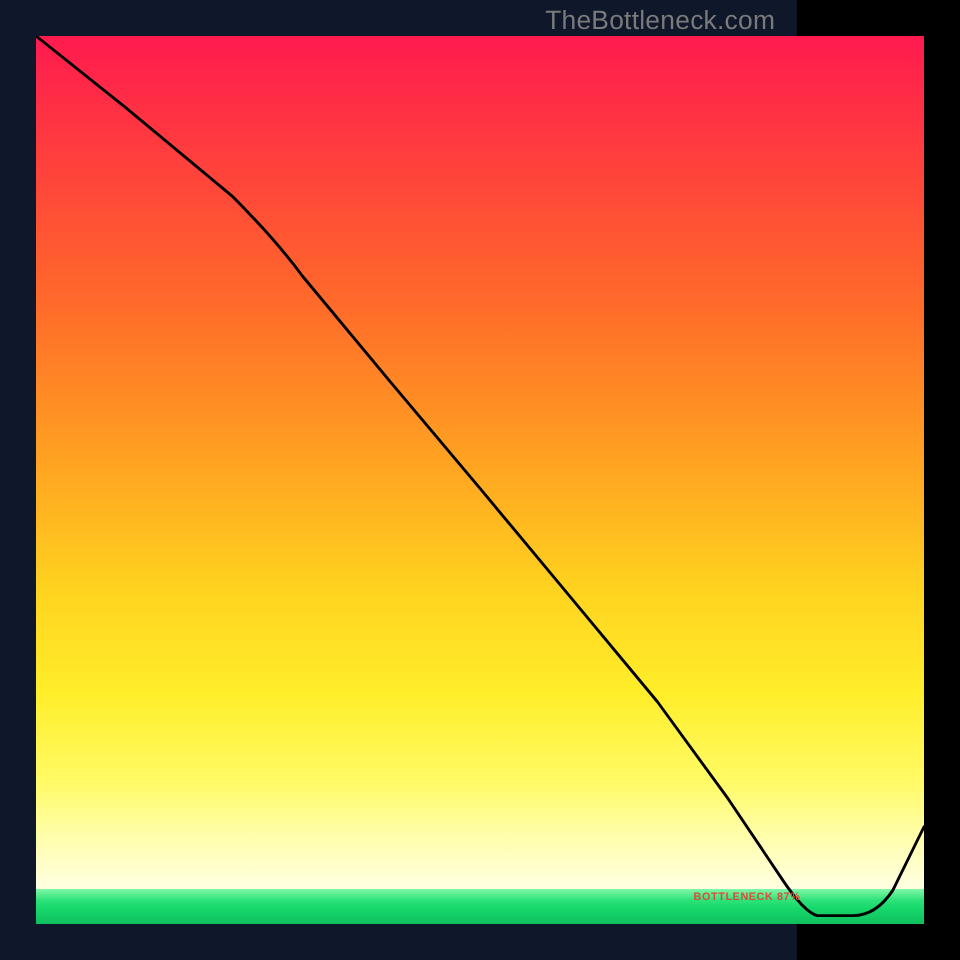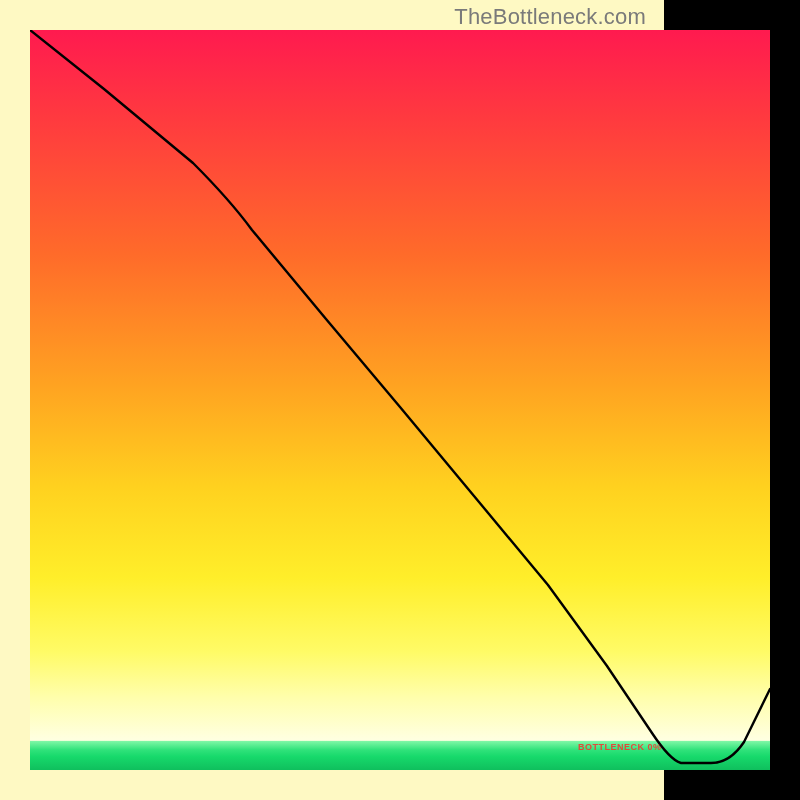--- a/index.html
+++ b/index.html
@@ -8,21 +8,21 @@
     width: 800px;
     height: 800px;
     background: #000;
     overflow: hidden;
     font-family: Arial, Helvetica, sans-serif;
   }
   .frame {
     position: relative;
     width: 664px;
     height: 800px;
-    background: #fef9c3;
+    background: #0f172a;
   }
   .watermark {
     position: absolute;
     top: 4px;
     right: 18px;
     color: #7a7a7a;
     font-size: 22px;
     font-weight: 500;
     letter-spacing: 0.2px;
   }
@@ -97,16 +97,16 @@
         L 518 555
         L 577 636
         L 622 703
         Q 640 730 651 733
         L 681 733
         Q 700 733 714 712
         L 740 659
       " fill="none" stroke="#000" stroke-width="2.4" stroke-linejoin="round" stroke-linecap="round"></path>
     </svg>
 
-    <div class="bottleneck-label">BOTTLENECK 0%</div>
+    <div class="bottleneck-label">BOTTLENECK 87%</div>
   </div>
 
 </div>
 
 </body></html>

